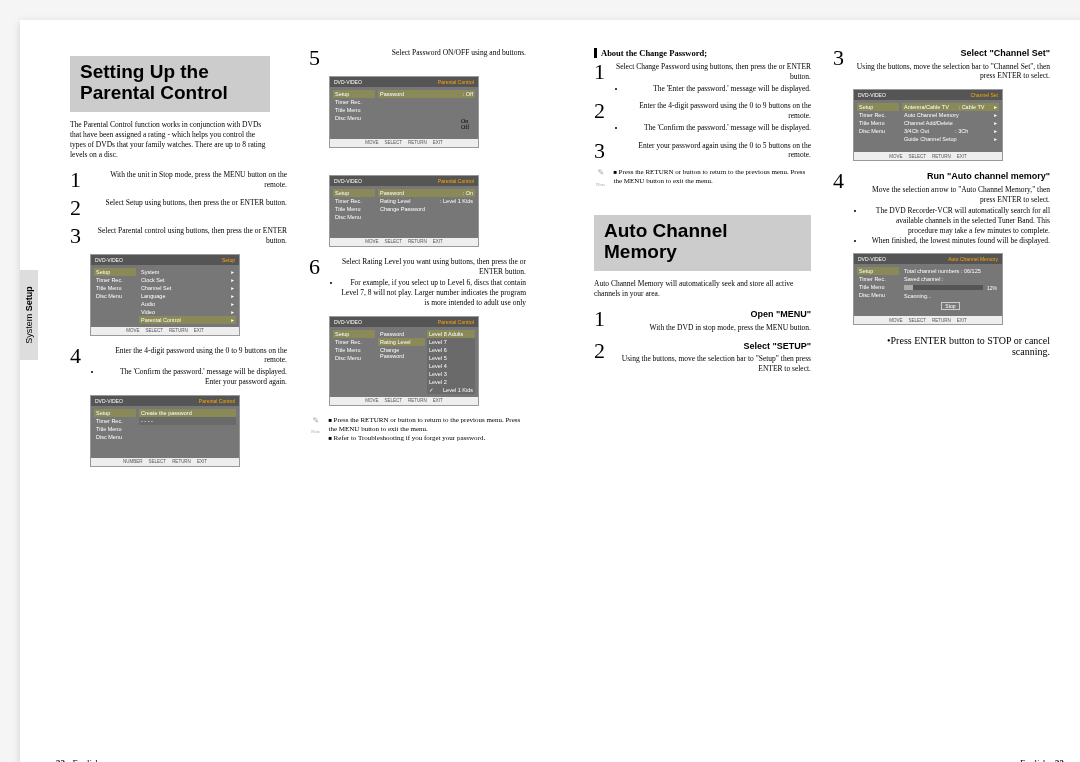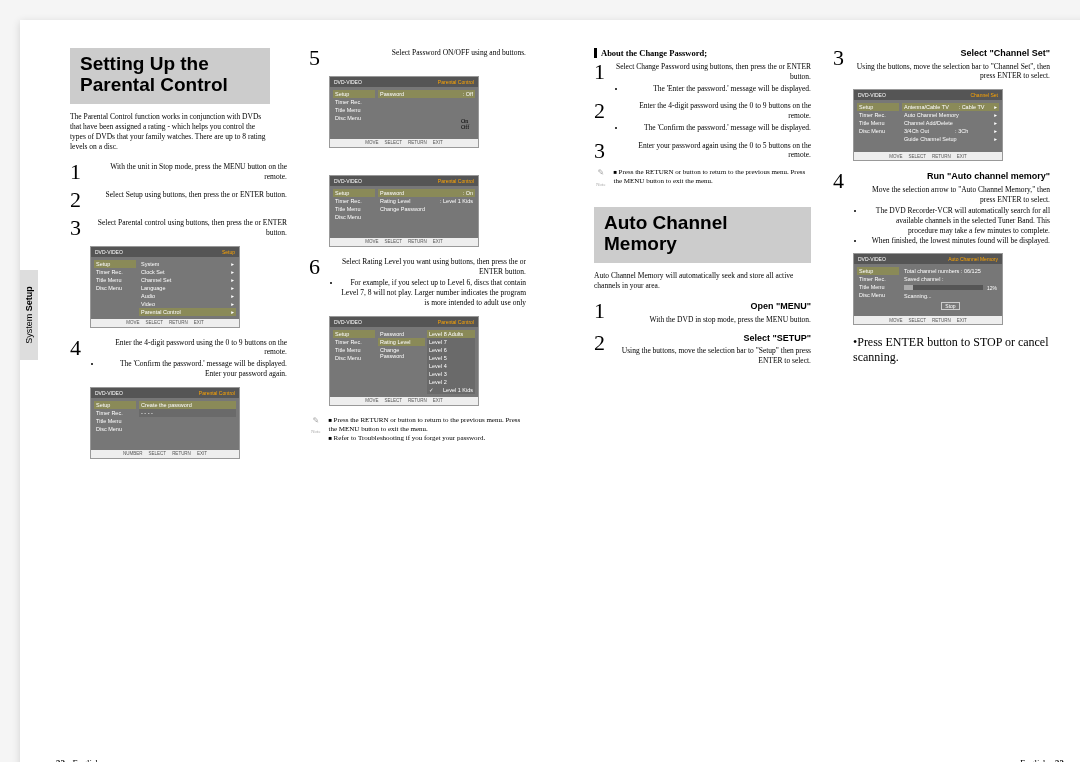--- a/index.html
+++ b/index.html
@@ -5,21 +5,21 @@
   * { box-sizing: border-box; margin: 0; padding: 0; }
   body { font-family: Georgia, "Times New Roman", serif; background: #f5f5f5; padding: 20px; }
   .spread { width: 1080px; height: 762px; margin: 0 auto; background: #fff; display: flex; box-shadow: 0 2px 8px rgba(0,0,0,0.15); position: relative; }
   .page { width: 50%; padding: 28px 34px 30px 34px; position: relative; font-size: 8px; }
   .page-left { padding-left: 50px; }
   .page-right { padding-right: 50px; }
   .side-tab { position: absolute; background: #ddd; width: 18px; height: 90px; display: flex; align-items: center; justify-content: center; }
   .side-tab-left { left: 0; top: 250px; }
   .side-tab span { transform: rotate(-90deg); white-space: nowrap; font-size: 9px; font-family: Arial, sans-serif; }
   .side-tab b { font-weight: bold; }
-  .title-block { background: #ccc; padding: 6px 10px 8px; margin-bottom: 8px; width: 200px; }
+  .title-block { background: #ccc; padding: 6px 10px 8px; margin-bottom: 8px; width: 200px; margin-top: 8px; }
   .title-block h1 { font-family: Arial, sans-serif; font-size: 19px; font-weight: bold; line-height: 1.1; }
   .intro { font-size: 7.5px; line-height: 1.35; margin-bottom: 10px; width: 200px; }
   .cols { display: flex; gap: 22px; }
   .col { flex: 1; }
   .step { display: flex; gap: 6px; margin-bottom: 8px; }
   .step-num { font-family: Georgia, serif; font-size: 22px; font-weight: normal; line-height: 0.9; min-width: 16px; }
   .step-body { flex: 1; font-size: 7.5px; line-height: 1.3; text-align: right; }
   .step-body .h { font-family: Arial, sans-serif; font-weight: bold; font-size: 9px; margin-bottom: 2px; }
   .step-body ul { list-style: disc; margin-left: 10px; margin-top: 2px; }
   .icon-bar { font-family: Liberation Serif, serif; font-weight: bold; font-size: 8.5px; margin-bottom: 4px; display: flex; align-items: center; gap: 4px; }
@@ -442,19 +442,19 @@
             </div>
           </div>
           <div class="ftr">
               <span>MOVE</span>
               <span>SELECT</span>
               <span>RETURN</span>
               <span>EXIT</span>
             </div>
         </div>
 
-        <div style="font-size:12px; margin-left:20px;">•<span>Press ENTER button to STOP or cancel scanning.</span></div>
+        <div style="font-size:10px; margin-left:20px;text-align:right;">•<span>Press ENTER button to STOP or cancel scanning.</span></div>
       </div>
     </div>
 
     <div class="pagenum-r">English - <b>33</b></div>
   </div>
 </div>
 
 </body></html>

